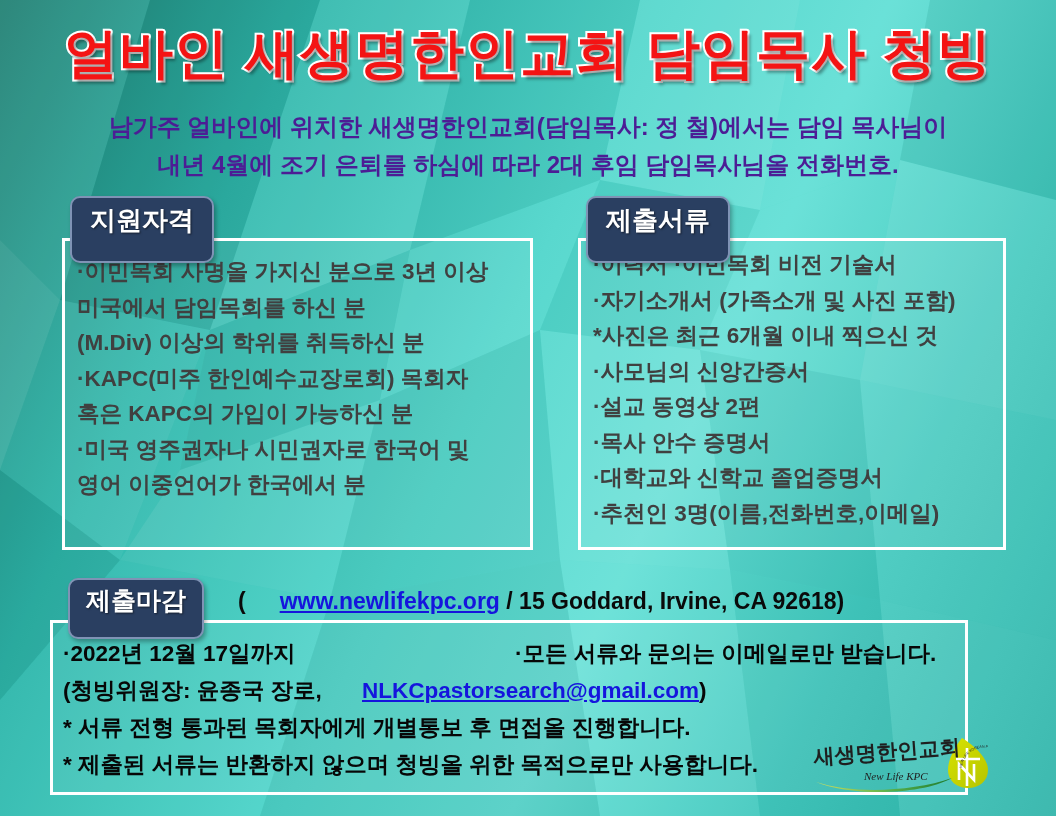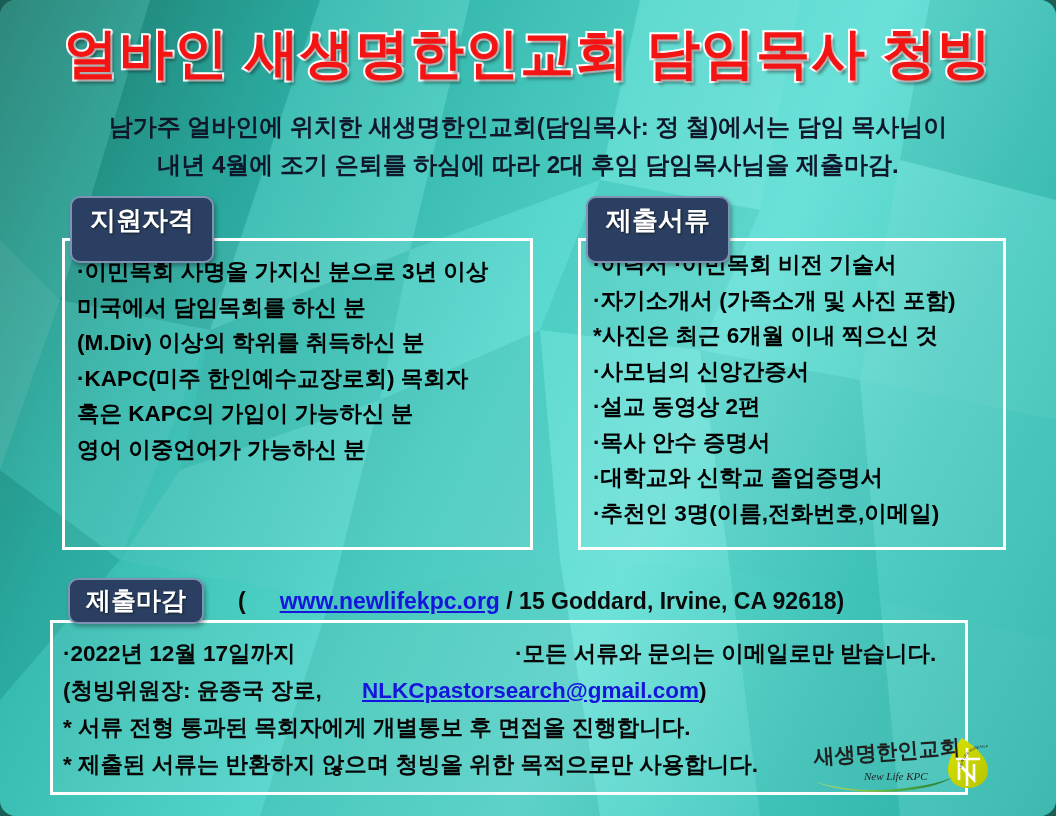--- a/index.html
+++ b/index.html
@@ -9,21 +9,20 @@
   }
   body {
     font-family: "Liberation Sans", "DejaVu Sans", sans-serif;
   }
   #poster {
     position: relative;
     width: 1056px;
     height: 816px;
     overflow: hidden;
     background: #2aa89c;
-    border-radius: 16px;
   }
 
   
   #bg-layer {
     position: absolute;
     inset: 0;
     background:
       linear-gradient(115deg, #1f7f72 0%, #2eb7ab 22%, #4fd6cb 46%,
                       #63e0d6 62%, #40c8bd 80%, #2bb3a8 100%);
   }
@@ -45,21 +44,21 @@
     white-space: nowrap;
   }
 
   .subtitle {
     position: absolute;
     left: 60px; right: 60px;
     top: 108px;
     text-align: center;
     font-size: 24px;
     font-weight: 700;
-    color: #0f172a;
+    color: #4c1d95;
     line-height: 38px;
   }
 
   
   .badge {
     position: absolute;
     background: #2a3f61;
     border: 2px solid #7f93b5;
     border-radius: 10px;
     color: #ffffff;
@@ -80,21 +79,21 @@
     box-sizing: border-box;
     z-index: 3;
   }
 
   .panel ul {
     list-style: none;
     margin: 0;
     padding: 0;
   }
   .panel li {
-    color: #000000;
+    color: #404040;
     font-size: 22.5px;
     font-weight: 700;
     line-height: 35.5px;
     white-space: nowrap;
   }
 
   #panel-qualify { left: 62px;  top: 238px; width: 471px; height: 312px; }
   #panel-qualify .inner { padding: 13px 0 0 12px; }
 
   #panel-docs    { left: 578px; top: 238px; width: 428px; height: 312px; }
@@ -108,21 +107,21 @@
     font-weight: 700;
     line-height: 37px;
     white-space: nowrap;
     position: relative;
   }
   .row-split { display: flex; }
   .row-split .left  { width: 452px; }
 
   #badge-qualify  { left: 70px;  top: 196px; }
   #badge-docs     { left: 586px; top: 196px; }
-  #badge-deadline { left: 68px;  top: 578px; font-size: 25px; padding: 4px 16px 5px 16px; }
+  #badge-deadline { left: 68px;  top: 578px; font-size: 25px; padding: 4px 16px 20px 16px; }
 
   .addr {
     position: absolute;
     left: 238px;
     top: 588px;
     font-size: 23px;
     font-weight: 700;
     color: #0a0a0a;
     white-space: nowrap;
     z-index: 4;
@@ -175,34 +174,35 @@
     <polygon points="330,600 560,560 600,816 260,816" fill="#000000" opacity="0.06"></polygon>
     <polygon points="560,560 730,570 760,816 600,816" fill="#ffffff" opacity="0.07"></polygon>
     <polygon points="730,570 880,600 900,816 760,816" fill="#000000" opacity="0.03"></polygon>
     <polygon points="880,600 1056,640 1056,816 900,816" fill="#ffffff" opacity="0.09"></polygon>
   </svg>
 
   <div class="title">얼바인 새생명한인교회 담임목사 청빙</div>
 
   <div class="subtitle">
     <div>남가주 얼바인에 위치한 새생명한인교회(담임목사: 정 철)에서는 담임 목사님이</div>
-    <div>내년 4월에 조기 은퇴를 하심에 따라 2대 후임 담임목사님올 제출마감.</div>
+    <div>내년 4월에 조기 은퇴를 하심에 따라 2대 후임 담임목사님올 전화번호.</div>
   </div>
 
   <div class="badge" id="badge-qualify">지원자격</div>
 
   <div class="panel" id="panel-qualify">
     <div class="inner">
       <ul>
         <li>·이민목회 사명올 가지신 분으로 3년 이상</li>
         <li>  미국에서 담임목회를 하신 분</li>
         <li>  (M.Div) 이상의 학위를 취득하신 분</li>
         <li>·KAPC(미주 한인예수교장로회) 목회자</li>
         <li>  혹은 KAPC의 가입이 가능하신 분</li>
-        <li>  영어 이중언어가 가능하신 분</li>
+        <li>·미국 영주권자나 시민권자로 한국어 및</li>
+        <li>  영어 이중언어가 한국에서 분</li>
       </ul>
     </div>
   </div>
 
   <div class="badge" id="badge-docs">제출서류</div>
 
   <div class="panel" id="panel-docs">
     <div class="inner">
       <ul>
         <li>·이력서   ·이민목회 비전 기술서</li>

